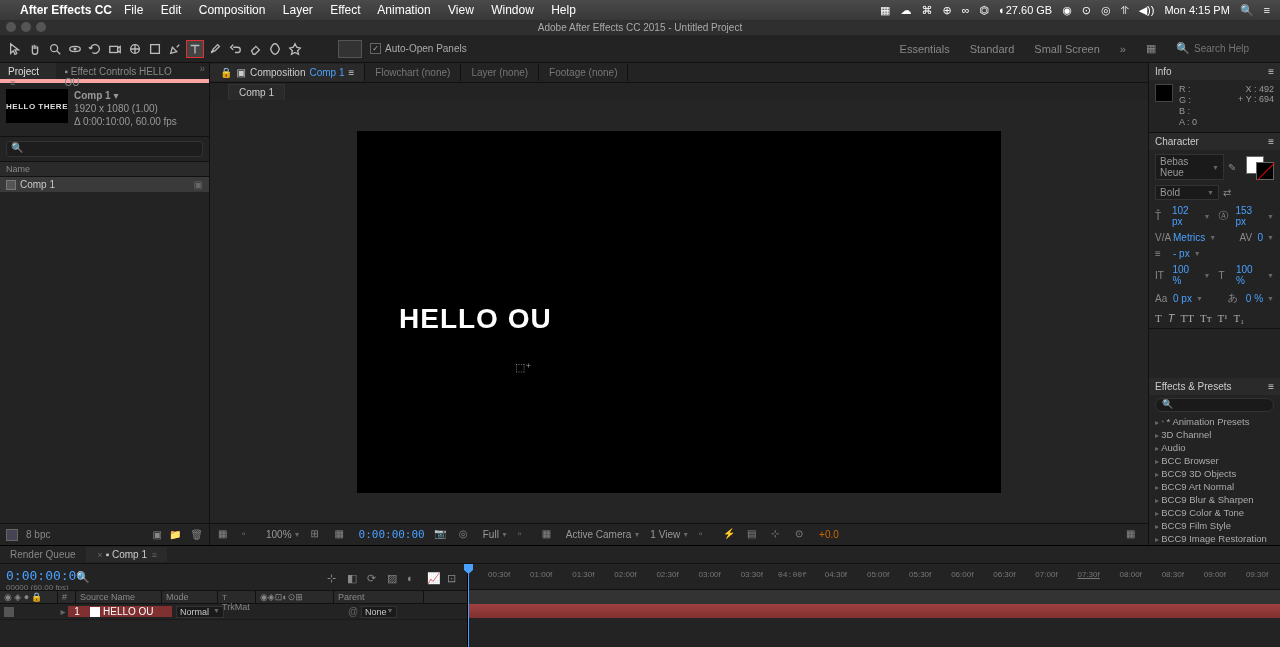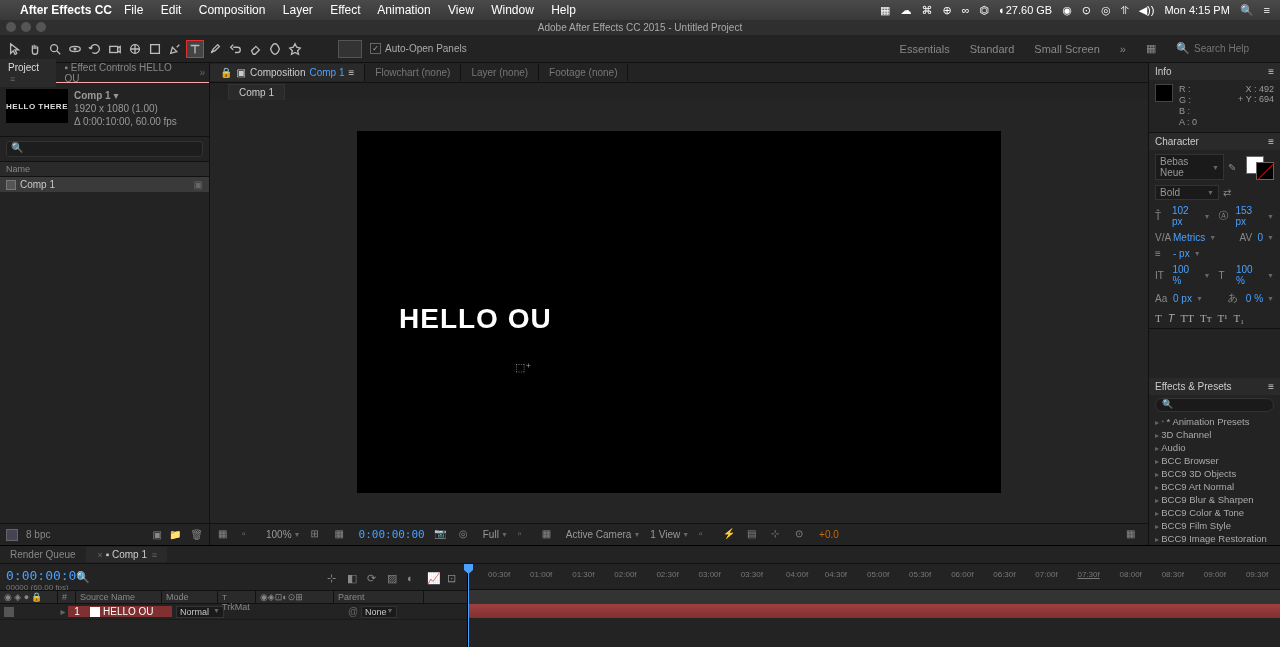--- a/index.html
+++ b/index.html
@@ -28,21 +28,21 @@
 .toolbar .chk { display: flex; align-items: center; gap: 4px; margin-left: 6px; font-size: 10px; color: #aaa; }
 .toolbar .chk .box { width: 11px; height: 11px; border: 1px solid #666; display:flex; align-items:center; justify-content:center; font-size:8px; }
 .workspace-bar { margin-left: auto; display: flex; align-items: center; gap: 20px; color: #888; font-size: 11px; }
 .workspace-bar .ws { cursor: pointer; }
 .workspace-bar .search { display: flex; align-items: center; gap: 4px; color: #777; }
 .workspace-bar .search input { background: transparent; border: none; color: #aaa; font-size: 10px; width: 80px; outline: none; }
 
 
 .main { display: flex; height: 482px; }
 .left-col { width: 210px; display: flex; flex-direction: column; border-right: 1px solid #111; }
-.panel-tabs { height: 20px; background: #232323; display: flex; align-items: center; font-size: 10px; border-bottom: 1px solid #fca5a5; }
+.panel-tabs { height: 20px; background: #232323; display: flex; font-size: 10px; border-bottom: 4px solid #fca5a5; }
 .panel-tabs .tab { padding: 3px 8px; color: #888; cursor: pointer; }
 .panel-tabs .tab.active { color: #ddd; background: #2a2a2a; }
 .panel-tabs .closex { margin-left: 2px; color: #666; font-size: 9px; }
 
 .project-info { padding: 6px 6px 8px 6px; display: flex; gap: 6px; font-size: 10px; color: #999; border-bottom: 1px solid #111; }
 .project-info .thumb { width: 62px; height: 34px; background: #000; display:flex; align-items:center; justify-content:center; color:#ddd; font-size:8px; font-weight:bold; letter-spacing:0.5px; font-family: Impact, sans-serif;}
 .project-info .meta div { line-height: 13px; }
 .project-search { padding: 4px 6px; }
 .project-search .sbox { color:#666; width: 100%; background: #1d1d1d; border: 1px solid #333; border-radius: 3px; height: 16px; font-size:10px; padding:0 4px;}
 .project-list-head { background: #2a2a2a; font-size: 9px; color: #888; padding: 2px 6px; border-top:1px solid #111; border-bottom:1px solid #111;}
@@ -577,21 +577,21 @@
           <div class="range"></div>
         </div>
       <div class="ruler" id="ruler">
           <span class="tick" style="left: 20px;">00:30f</span>
           <span class="tick" style="left: 62.1053px;">01:00f</span>
           <span class="tick" style="left: 104.211px;">01:30f</span>
           <span class="tick" style="left: 146.316px;">02:00f</span>
           <span class="tick" style="left: 188.421px;">02:30f</span>
           <span class="tick" style="left: 230.526px;">03:00f</span>
           <span class="tick" style="left: 272.632px;">03:30f</span>
-          <span class="tick" style="left: 318px;">04:00f</span>
+          <span class="tick" style="left: 310px; font-family: Liberation Mono, monospace;">04:00f</span>
           <span class="tick" style="left: 356.842px;">04:30f</span>
           <span class="tick" style="left: 398.947px;">05:00f</span>
           <span class="tick" style="left: 441.053px;">05:30f</span>
           <span class="tick" style="left: 483.158px;">06:00f</span>
           <span class="tick" style="left: 525.263px;">06:30f</span>
           <span class="tick" style="left: 567.368px;">07:00f</span>
           <span class="tick" style="left: 609.474px; text-decoration: underline;">07:30f</span>
           <span class="tick" style="left: 651.579px;">08:00f</span>
           <span class="tick" style="left: 693.684px;">08:30f</span>
           <span class="tick" style="left: 735.789px;">09:00f</span>

